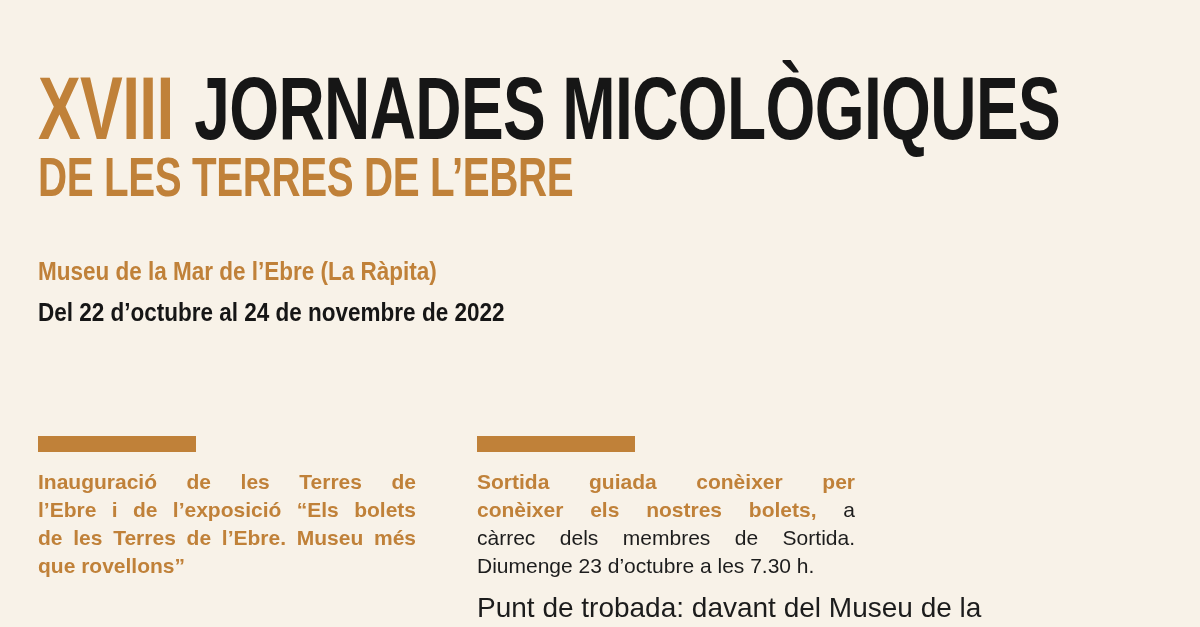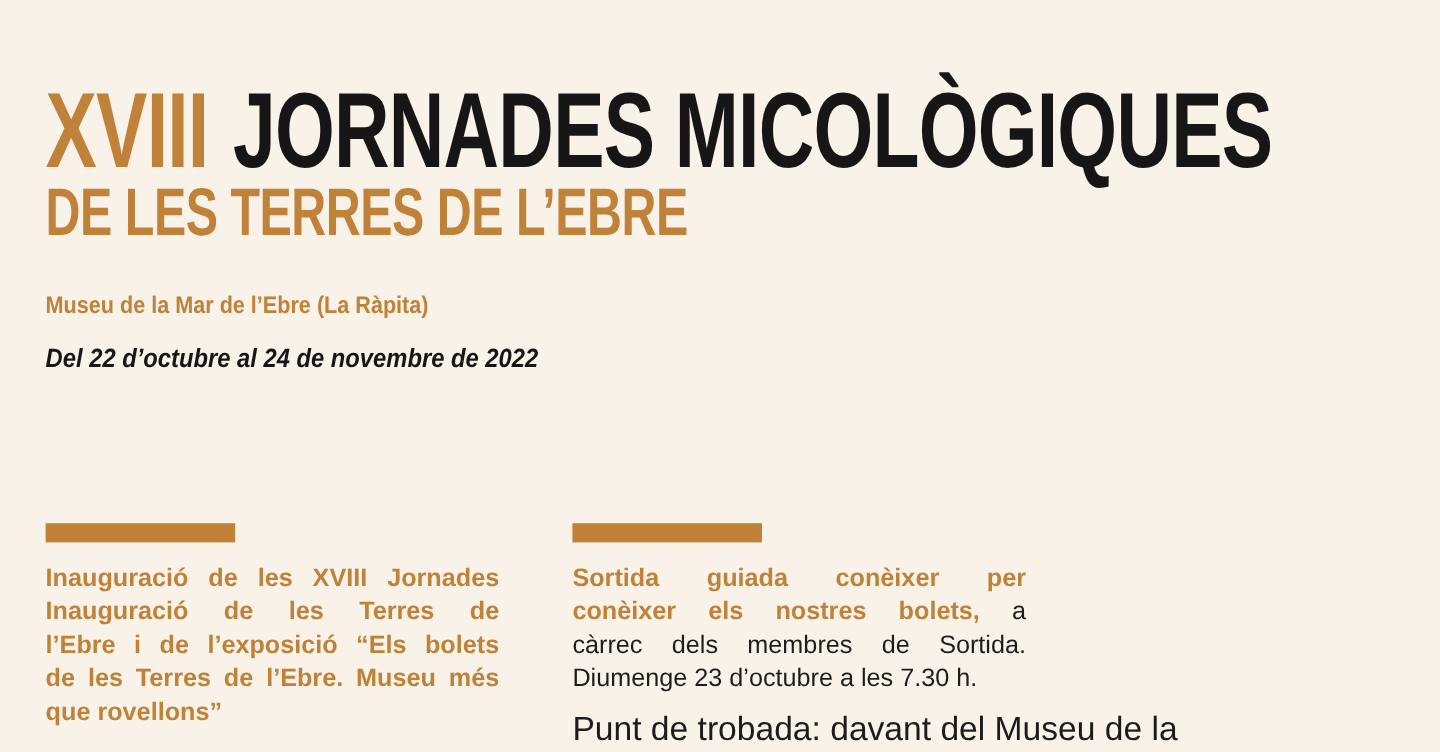--- a/index.html
+++ b/index.html
@@ -33,22 +33,22 @@
   .title-main   { color: var(--ink, #161616); }
 
   
   .venue, .dates {
     position: absolute;
     left: 38px;
     font-weight: 700;
     line-height: 1;
     white-space: nowrap;
   }
-  .venue { top: 245px; font-size: 20px; color: var(--accent, #c08139); }
-  .dates { top: 288px; font-size: 22px; color: var(--ink, #161616); font-style: italic; }
+  .venue { top: 259px; font-size: 25px; color: var(--accent, #c08139); }
+  .dates { top: 300px; font-size: 25px; color: var(--ink, #161616); }
   .squeeze {
     display: inline-block;
     transform: scaleX(0.9);
     transform-origin: 0 50%;
   }
 
   
   .col {
     position: absolute;
     top: 436px;
@@ -102,21 +102,20 @@
     <span class="squeeze">Museu de la Mar de l’Ebre (La Ràpita)</span>
   </div>
 
   <div class="dates">
     <span class="squeeze">Del 22 d’octubre al 24 de novembre de 2022</span>
   </div>
 
   <section class="col col-left">
     <div class="accent-bar"></div>
     <div class="col-body">
-      <div class="lead-line jline accent-text">Inauguració de les XVIII Jornades</div>
       <div class="lead-line jline accent-text">Inauguració de les Terres de</div>
       <div class="lead-line jline accent-text">l’Ebre i de l’exposició “Els bolets</div>
       <div class="lead-line jline accent-text">de les Terres de l’Ebre. Museu més</div>
       <div class="lead-line natline accent-text">que rovellons”</div>
     </div>
   </section>
 
   <section class="col col-right">
     <div class="accent-bar"></div>
     <div class="col-body">

